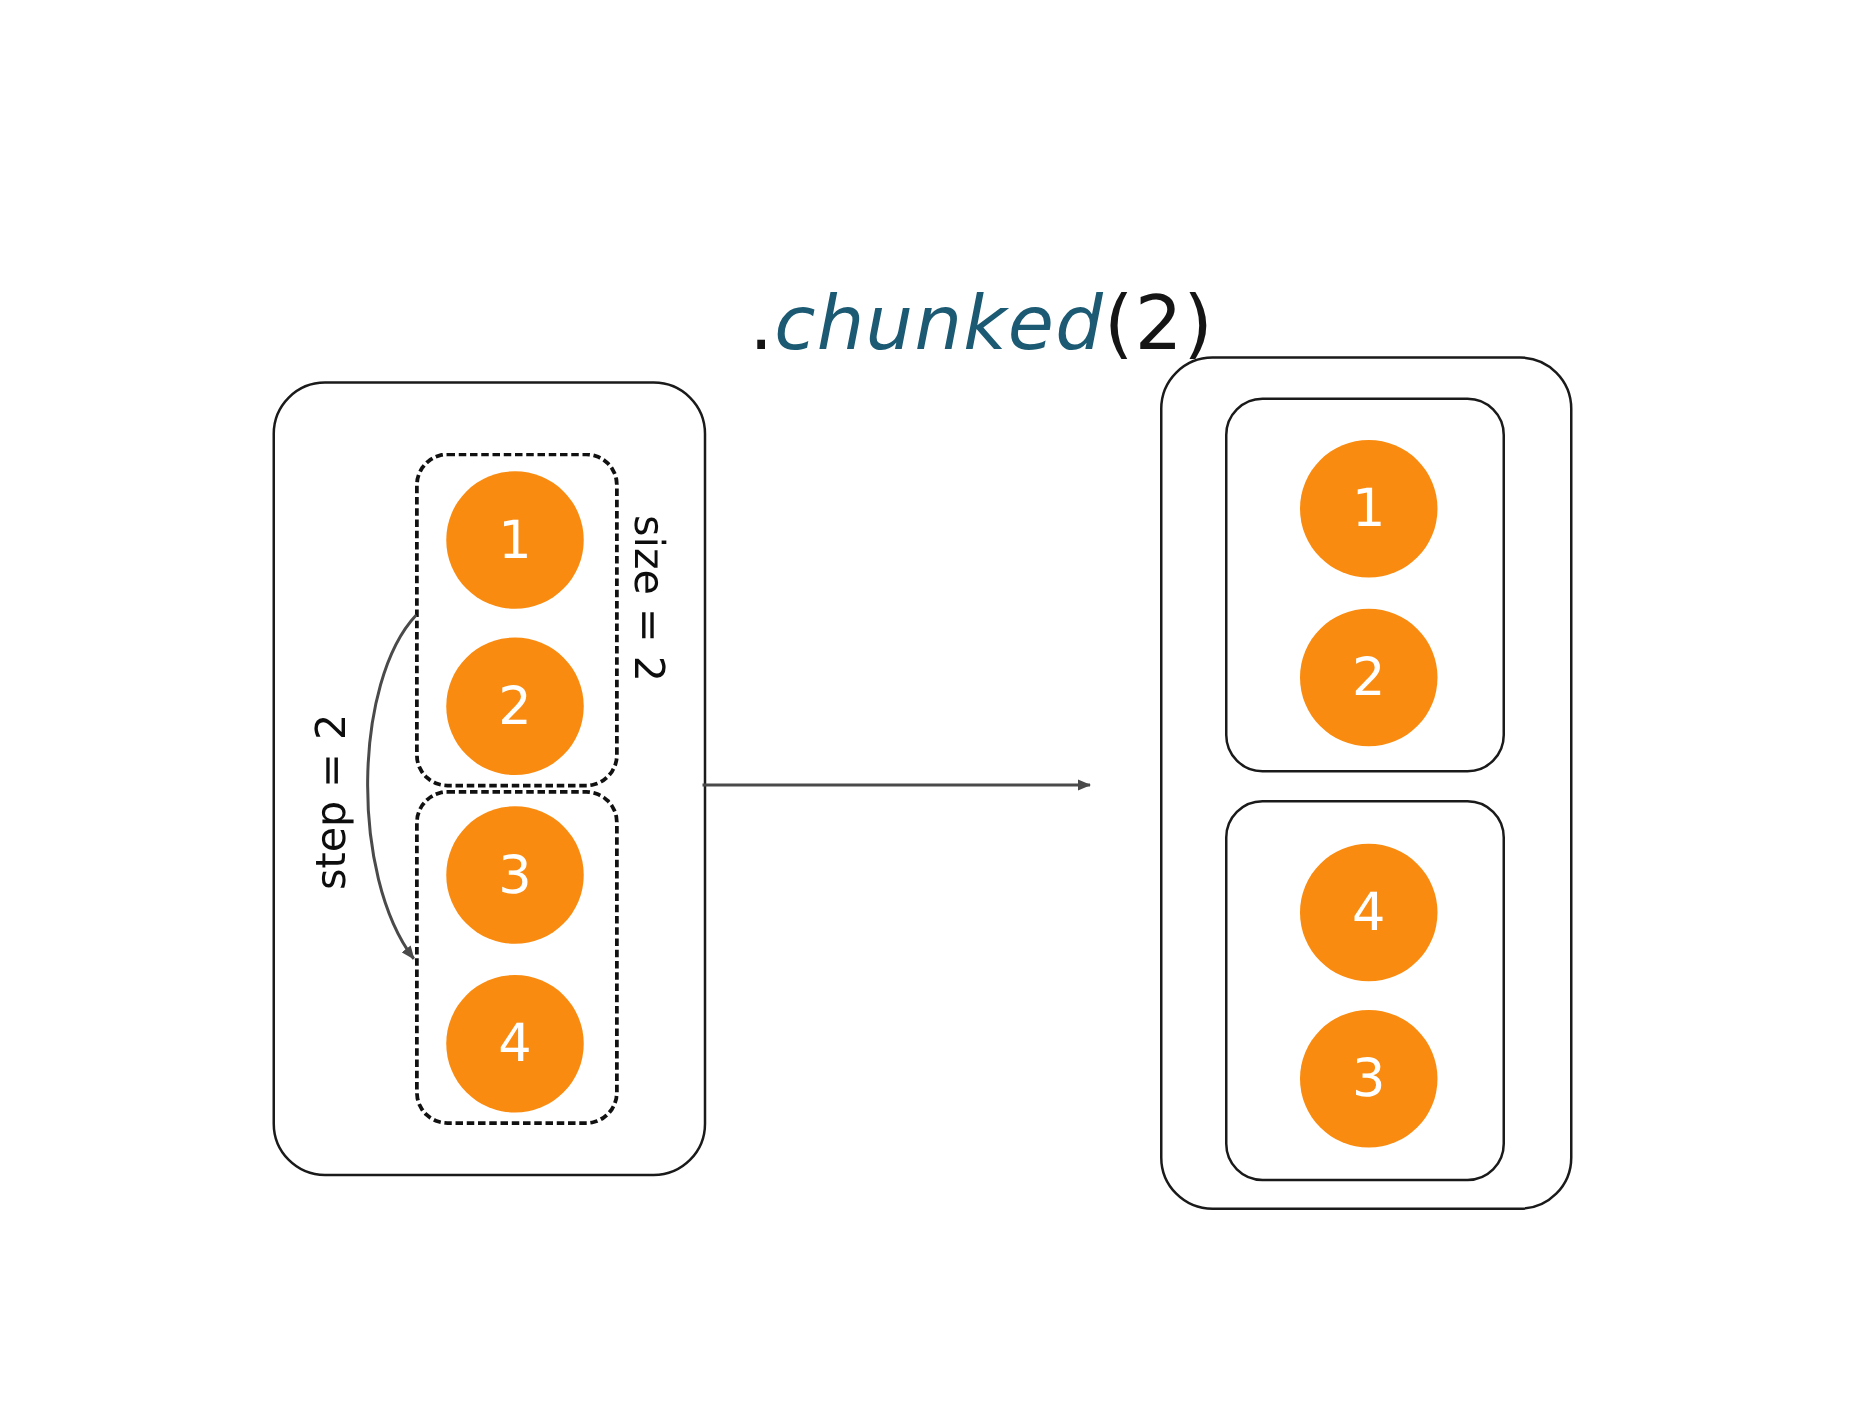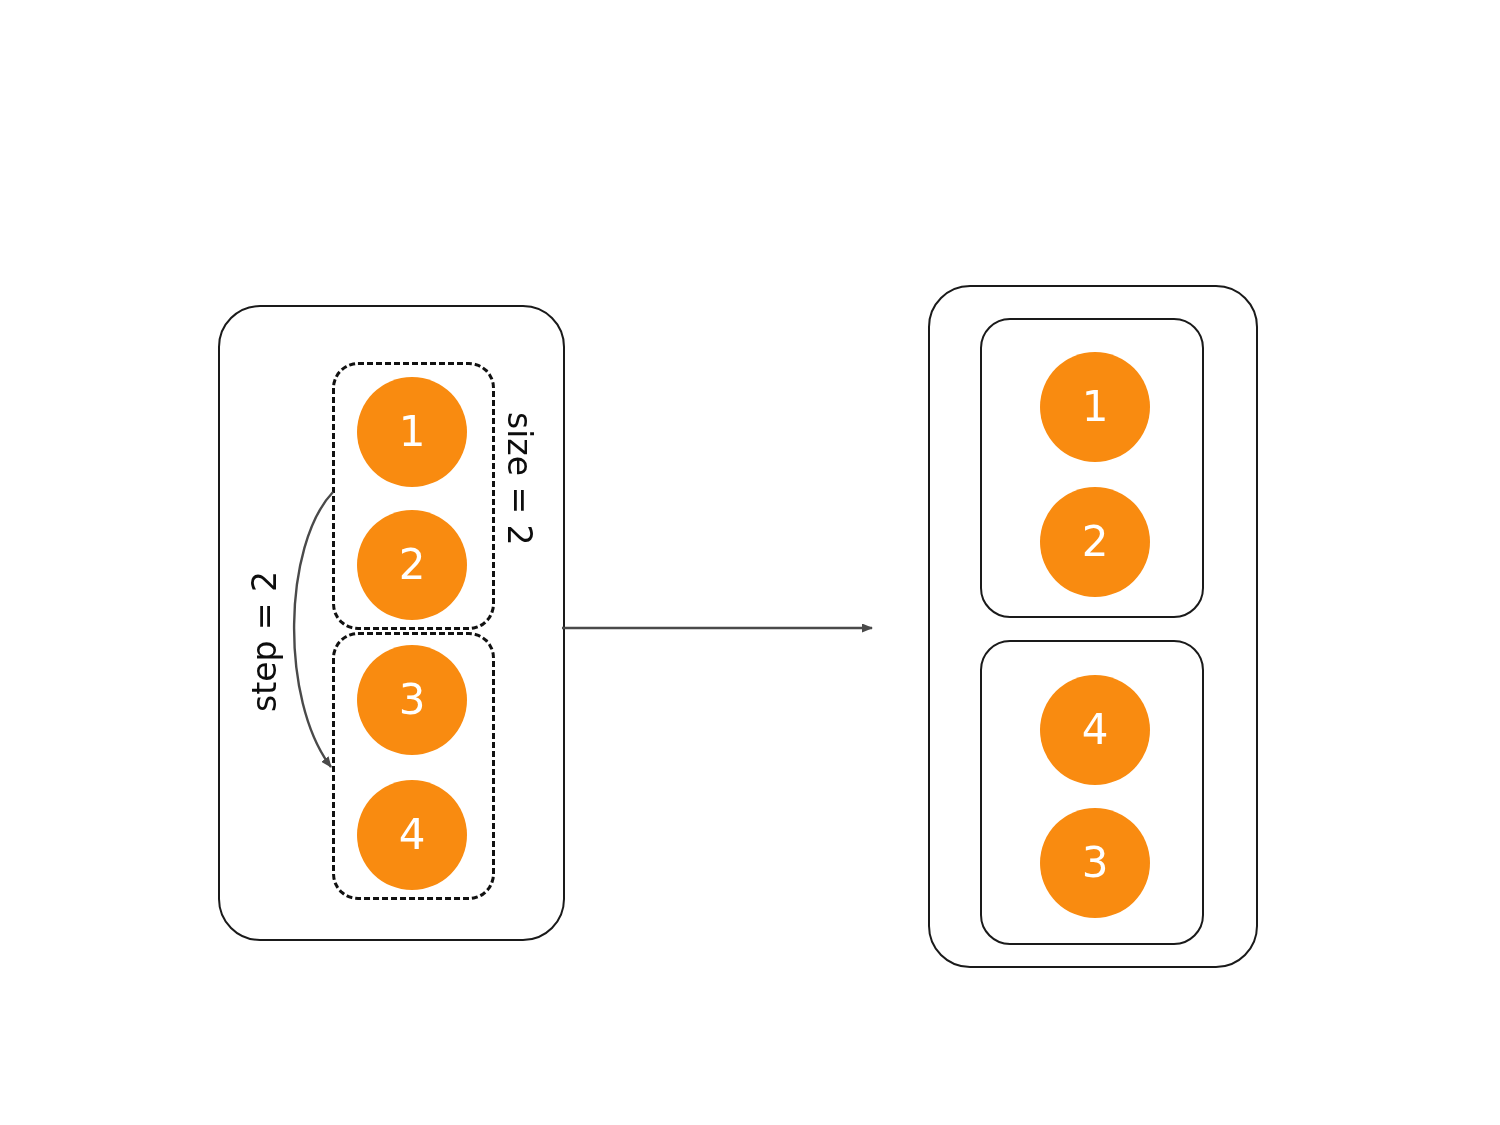--- a/index.html
+++ b/index.html
@@ -111,20 +111,23 @@
     height: 1125px;
     overflow: visible;
     pointer-events: none;
   }
 </style>
 </head>
 <body>
 
 <div id="stage">
 
+  <div class="title">
+    <span class="tk-dot">.</span><span class="tk-name">chunked</span><span class="tk-paren">(2)</span>
+  </div>
 
   <div class="outer-box" style="left:218px; top:305px; width:347px; height:636px;"></div>
 
   <div class="inner-box-dashed" style="left:332px; top:362px; width:163px; height:268px;"></div>
   <div class="node" style="left:357px; top:377px; width:110px; height:110px;">1</div>
   <div class="node" style="left:357px; top:510px; width:110px; height:110px;">2</div>
 
   <div class="inner-box-dashed" style="left:332px; top:632px; width:163px; height:268px;"></div>
   <div class="node" style="left:357px; top:645px; width:110px; height:110px;">3</div>
   <div class="node" style="left:357px; top:780px; width:110px; height:110px;">4</div>

